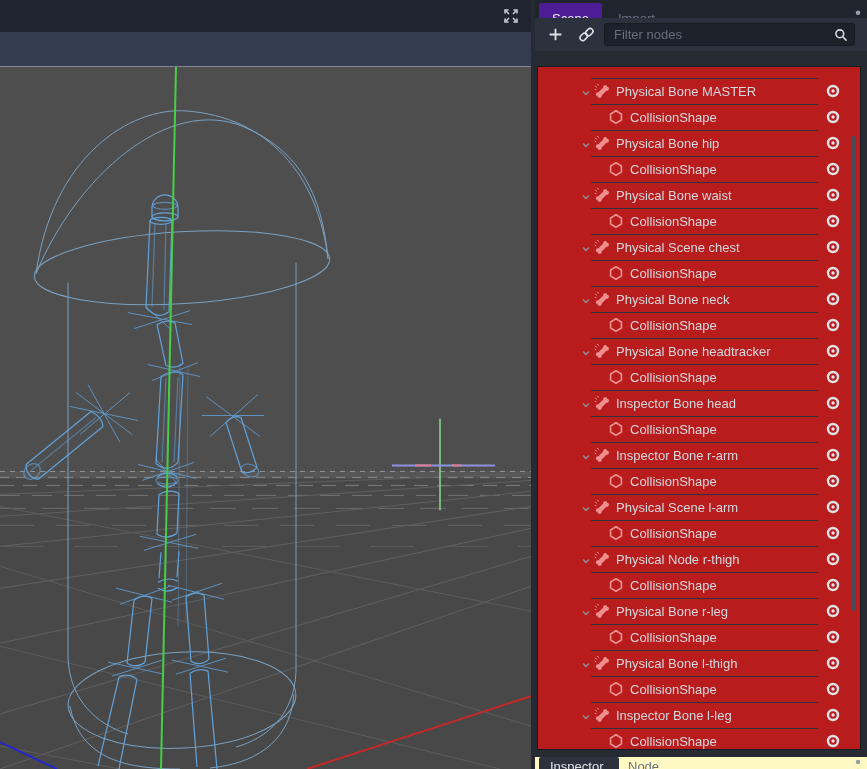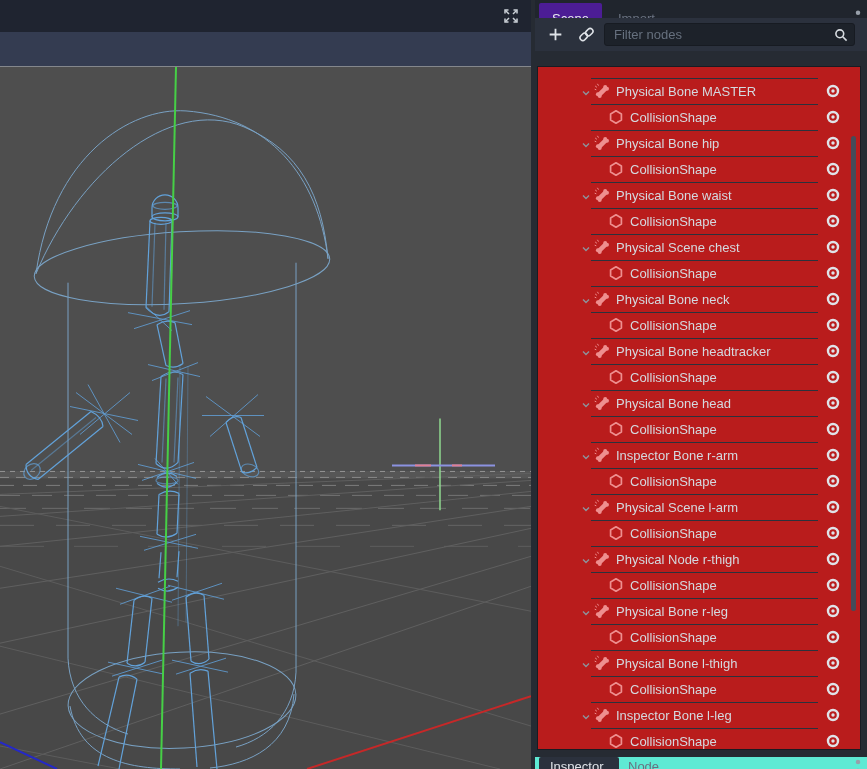--- a/index.html
+++ b/index.html
@@ -44,21 +44,21 @@
   .row.partial::before{display:none;}
   .row.partial .inner{position:relative;top:-15px;height:26px;display:flex;align-items:center;width:100%;}
   .chev{width:12px;height:12px;margin-left:42px;flex:none;cursor:pointer;}
   .nicon{width:16px;height:16px;margin-left:2px;flex:none;}
   .row.shape{padding-left:68px;}
   .lbl{margin-left:6px;font-size:13px;color:#d4d9df;white-space:nowrap;}
   .eye{position:absolute;right:19px;top:5px;width:16px;height:16px;cursor:pointer;}
   .scrollthumb{position:absolute;right:4px;top:69px;width:5px;height:475px;
                background:#454c59;border-radius:2.5px;cursor:pointer;}
 
-  .bottom-tabs{position:absolute;left:0;top:757px;width:100%;height:12px;background:#5eead4;overflow:hidden;}
+  .bottom-tabs{position:absolute;left:0;top:757px;width:100%;height:12px;background:#fef9c3;overflow:hidden;}
   .btab{position:absolute;left:4px;top:0;width:80px;height:20px;background:#2b313d;border-radius:2px 2px 0 0;cursor:pointer;}
   .btab span{position:absolute;left:11px;top:2px;font-size:13px;color:#dfe3e8;}
   .btab-node{position:absolute;left:93px;top:2px;font-size:13px;color:#697180;cursor:pointer;}
   .bdots{position:absolute;right:6px;top:2px;width:6px;height:12px;}
 </style>
 </head>
 <body>
 
 <div class="root">
 
@@ -560,21 +560,21 @@
                   <circle cx="5.7" cy="13" r="2"></circle>
           <path d="M3.7 10 L10 3.7 L13.2 6.9 L6.9 13.2 Z"></path>
         </g>
         <g stroke="#ee8f8f" stroke-width="1" fill="none">
           <path d="M1.2 3 L2.9 4.3"></path>
                   <path d="M3.4 0.8 L4.5 2.6"></path>
                   <path d="M0.7 6.2 L2.3 6.8"></path>
         </g>
       </svg>
     </div>
-    <span class="lbl">Physical Bone head</span>
+    <span class="lbl">Inspector Bone head</span>
     <div class="eye">
       <svg viewBox="0 0 16 16">
                 <circle cx="8" cy="8" r="5" fill="none" stroke="#dfe3e8" stroke-width="2.4"></circle>
                 <circle cx="8" cy="8" r="1.7" fill="#dfe3e8"></circle>
               </svg>
     </div>
   </div>
           <div class="row shape">
     <div class="nicon">
       <svg viewBox="0 0 16 16">

